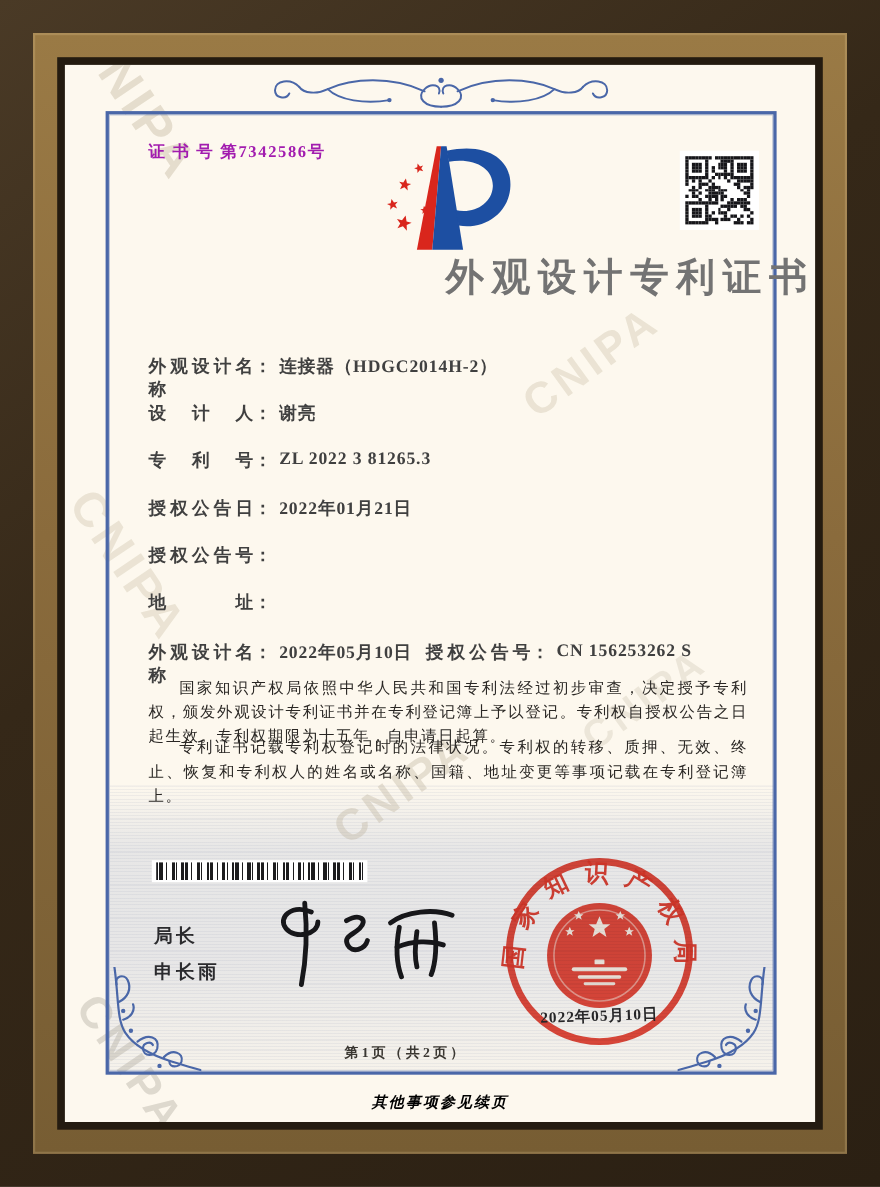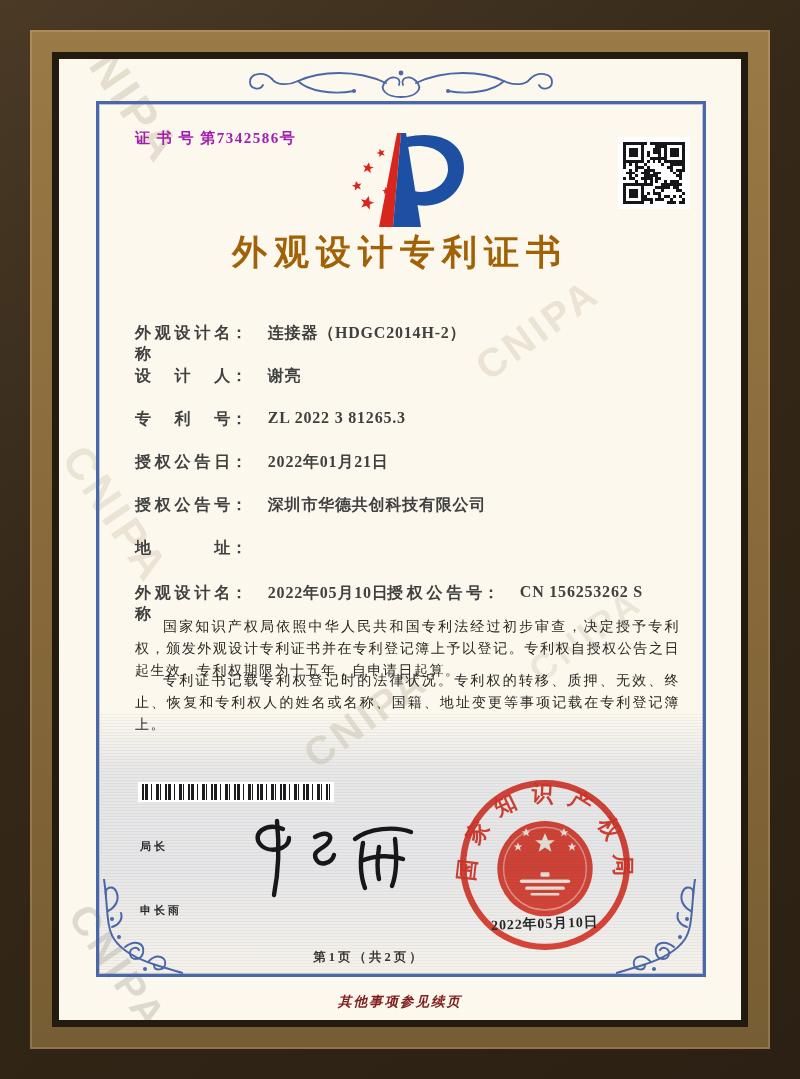--- a/index.html
+++ b/index.html
@@ -32,44 +32,44 @@
   .orn-top{left:177px;top:8px;width:330px;height:36px;}
   .orn-bl{left:40px;top:820px;width:84px;height:96px;}
   .orn-br{left:557px;top:820px;width:84px;height:96px;transform:scaleX(-1);}
   
   .certno{position:absolute;left:76px;top:70px;z-index:5;font-size:15px;color:#a21caf;
     font-weight:600;letter-spacing:1.5px;}
   .logo{position:absolute;left:272px;top:70px;z-index:5;}
   .qr{position:absolute;left:559px;top:78px;z-index:5;width:62px;height:62px;background:#fff;
     padding:5px;display:grid;grid-template-columns:repeat(21,1fr);grid-template-rows:repeat(21,1fr);}
   .qr div.on{background:#16161a;}
-  .title{position:absolute;left:0;top:170px;width:682px;z-index:5;text-align:center;
-    font-size:35px;font-weight:bold;color:#a16207;letter-spacing:7px;}
+  .title{position:absolute;left:0;top:170px;width:682px;z-index:5;text-align:right;
+    font-size:35px;font-weight:bold;color:#737373;letter-spacing:7px;}
   .row{position:absolute;left:76px;z-index:5;font-size:16px;color:#404040;font-weight:600;
     letter-spacing:.8px;display:flex;align-items:flex-start;}
   .lbl{display:inline-block;width:6em;text-align:justify;text-align-last:justify;text-justify:inter-character;flex:0 0 auto;}
-  .val{margin-left:20px;}
+  .val{margin-left:6px;}
   .val2{width:462px;line-height:22px;}
   .grp2{position:absolute;left:252px;display:flex;white-space:nowrap;}
   .para{position:absolute;left:76px;width:545px;z-index:5;font-size:14px;line-height:22px;
     color:#2a2724;letter-spacing:1.5px;text-align:justify;text-indent:2em;margin:0;font-weight:500;}
   .barcode{position:absolute;left:79px;top:723px;width:196px;height:20px;z-index:5;background:#fff;
     padding:2px 4px;box-sizing:border-box;}
   .barcode-inner{width:100%;height:100%;
     background:repeating-linear-gradient(90deg,#1c1c1e 0 2px,#fff 2px 3px,#1c1c1e 3px 6px,#fff 6px 9px,#1c1c1e 9px 10px,#fff 10px 14px,#1c1c1e 14px 17px,#fff 17px 18px,#1c1c1e 18px 19px,#fff 19px 23px);}
   .officer{position:absolute;left:81px;z-index:5;font-family:"Liberation Sans","DejaVu Sans",sans-serif;
-    font-weight:bold;font-size:11px;color:#2b2b2e;letter-spacing:3px;}
-  .officer-title{top:780px;} .officer-name{top:844px;}
+    font-weight:bold;font-size:17px;color:#2b2b2e;letter-spacing:3px;}
+  .officer-title{top:780px;} .officer-name{top:813px;}
   .signature{position:absolute;left:180px;top:756px;z-index:5;}
   .seal{position:absolute;left:396px;top:716px;width:180px;height:180px;z-index:6;opacity:.93;
     mix-blend-mode:multiply;}
   .footer-page{position:absolute;left:37px;top:890px;width:546px;z-index:5;text-align:center;
     font-size:12.5px;color:#3a3732;letter-spacing:3px;font-weight:600;}
   .note{position:absolute;left:0;top:934px;width:682px;z-index:5;text-align:center;
-    font-size:13.5px;color:#7f1d1d;font-style:italic;letter-spacing:2px;font-weight:600;}
+    font-size:13.5px;color:#000000;font-style:italic;letter-spacing:2px;font-weight:600;}
 </style>
 </head>
 <body>
 
 <div class="frame-outer"></div>
 <div class="frame-gold"></div>
 <div class="frame-dark"></div>
 
 <div class="paper">
 
@@ -610,21 +610,20 @@
     <span class="val">ZL 2022 3 81265.3</span>
   </div>
   <div class="row" style="top:393px">
     <span class="lbl">授权公告日</span>
       <span>：</span>
     <span class="val">2022年01月21日</span>
   </div>
   <div class="row" style="top:436px">
     <span class="lbl">授权公告号</span>
       <span>：</span>
-    <span class="val">深圳市华德共创科技有限公司</span>
   </div>
   <div class="row" style="top:479px">
     <span class="lbl">地址</span>
       <span>：</span>
   </div>
   <div class="row" style="top:524px;width:545px">
     <span class="lbl">外观设计名称</span>
       <span>：</span>
     <span class="val">2022年05月10日</span>
     <span class="grp2">

